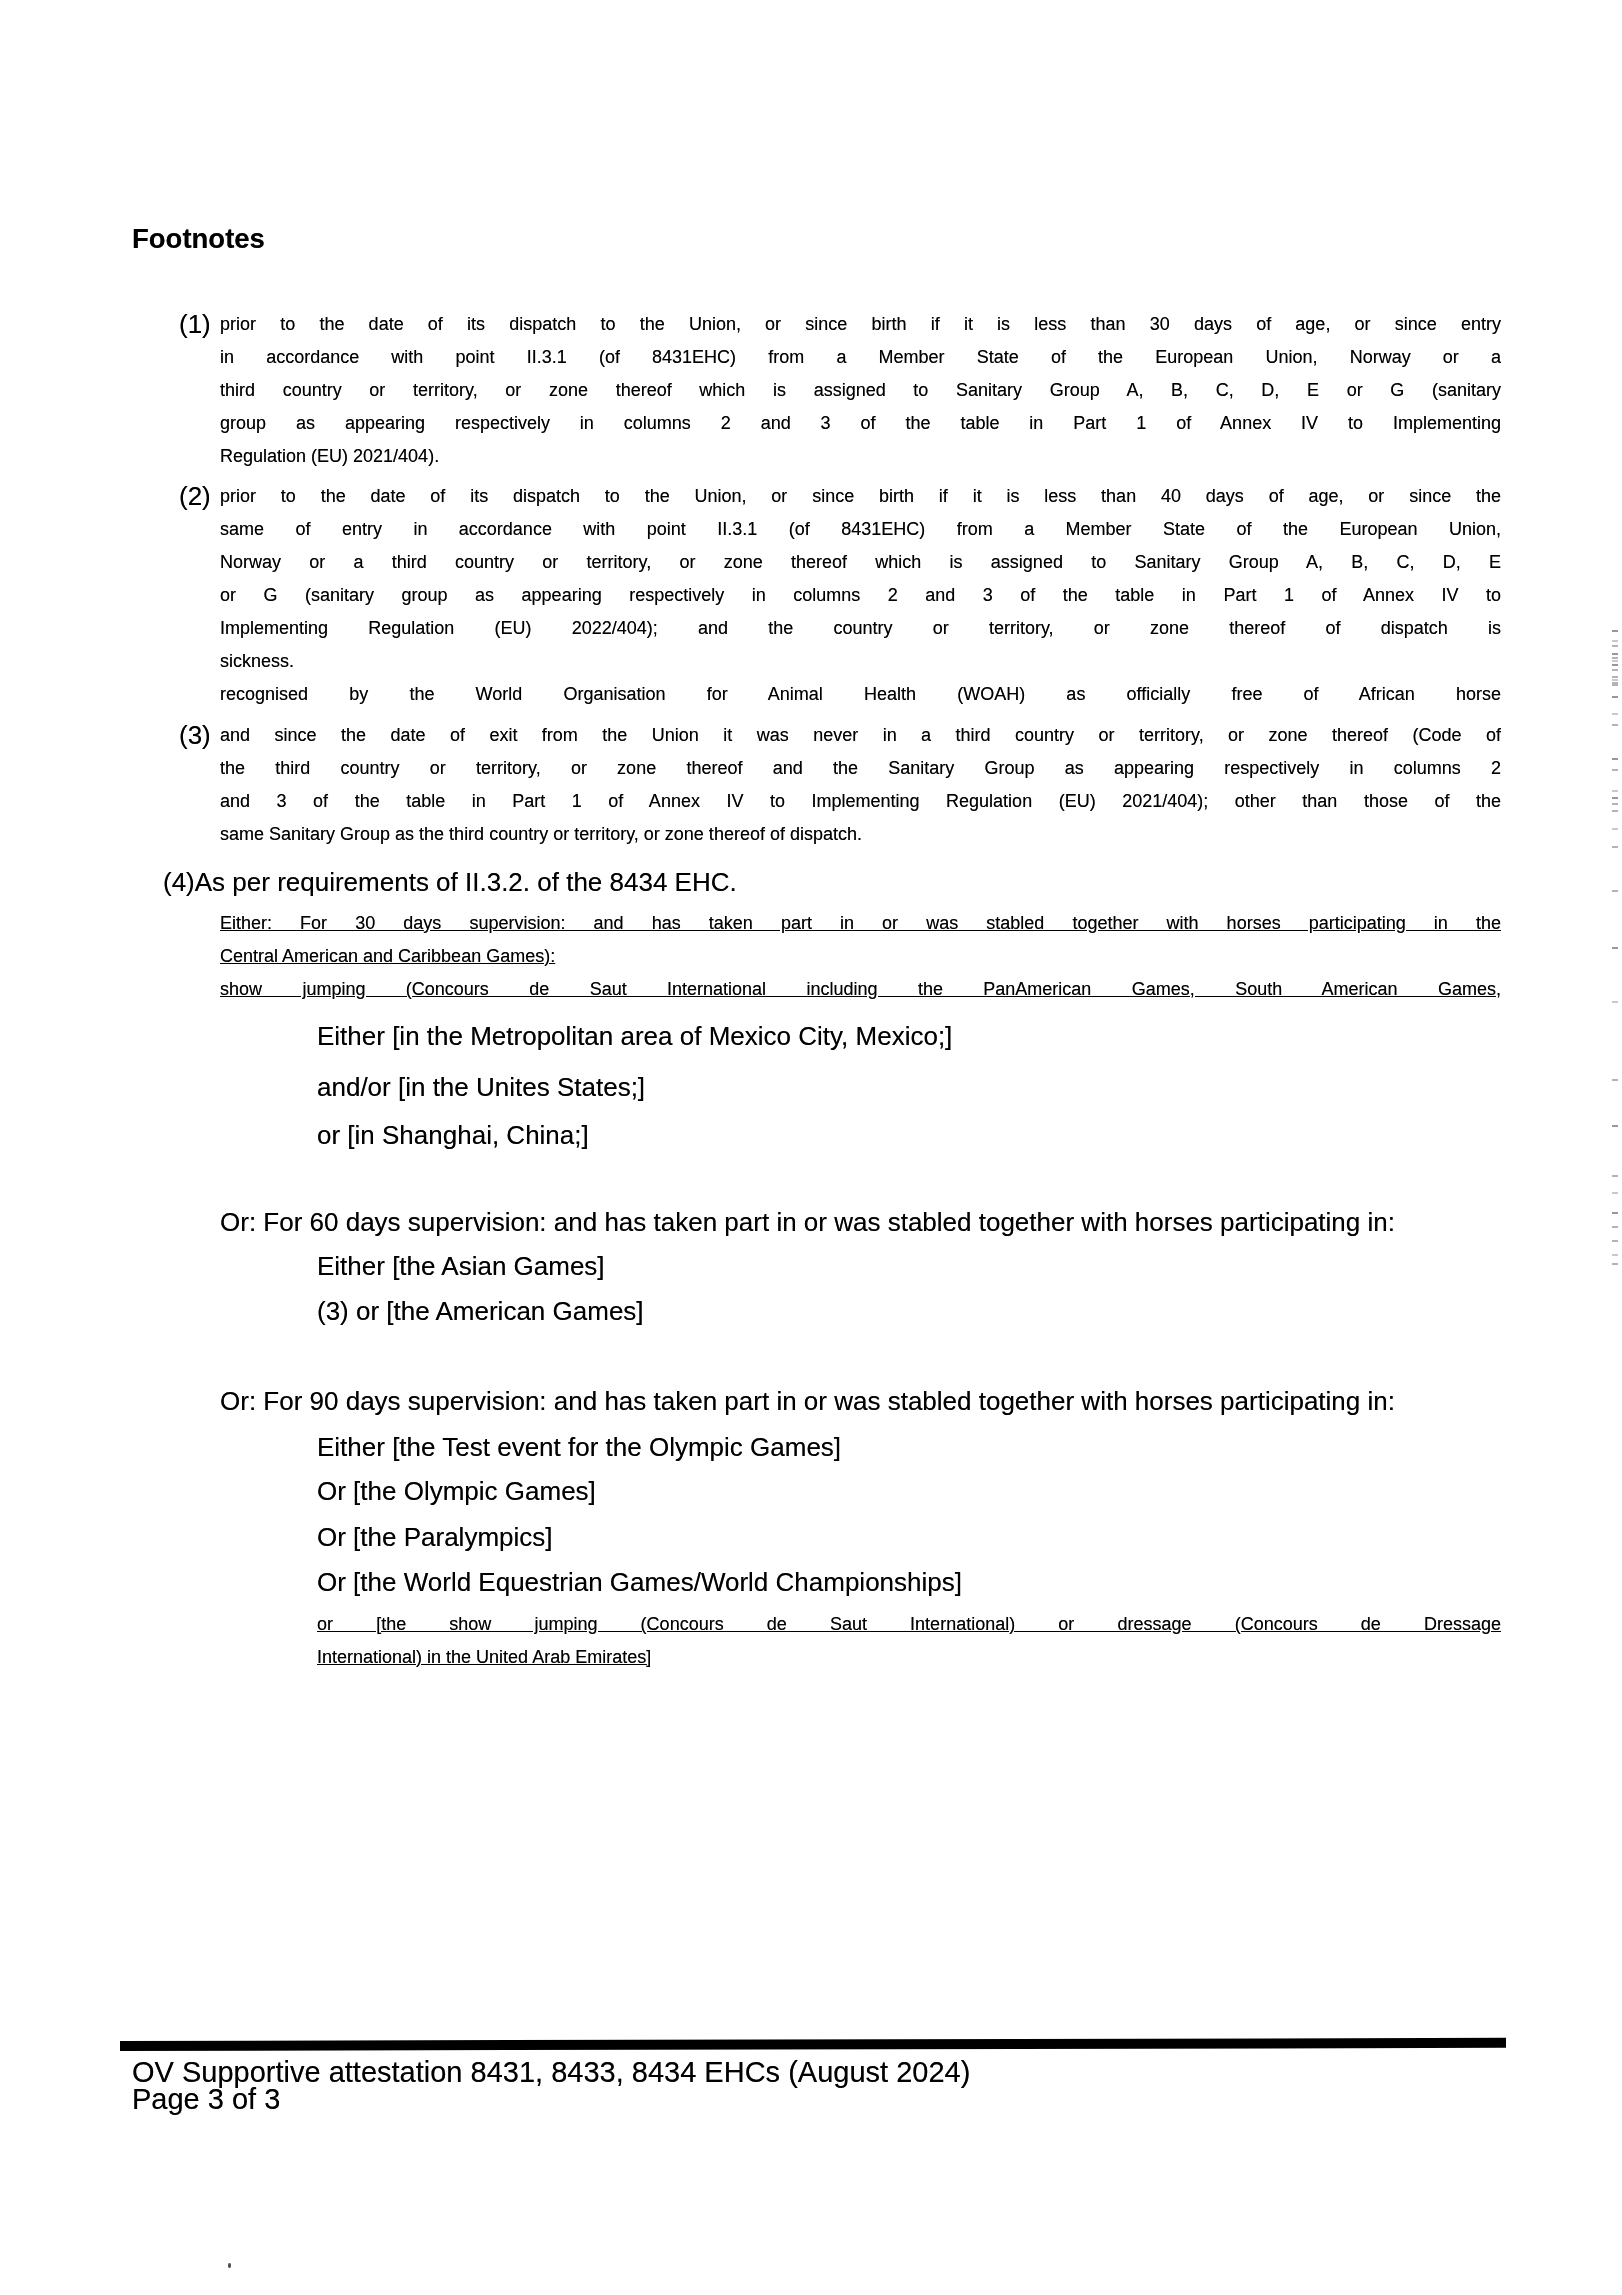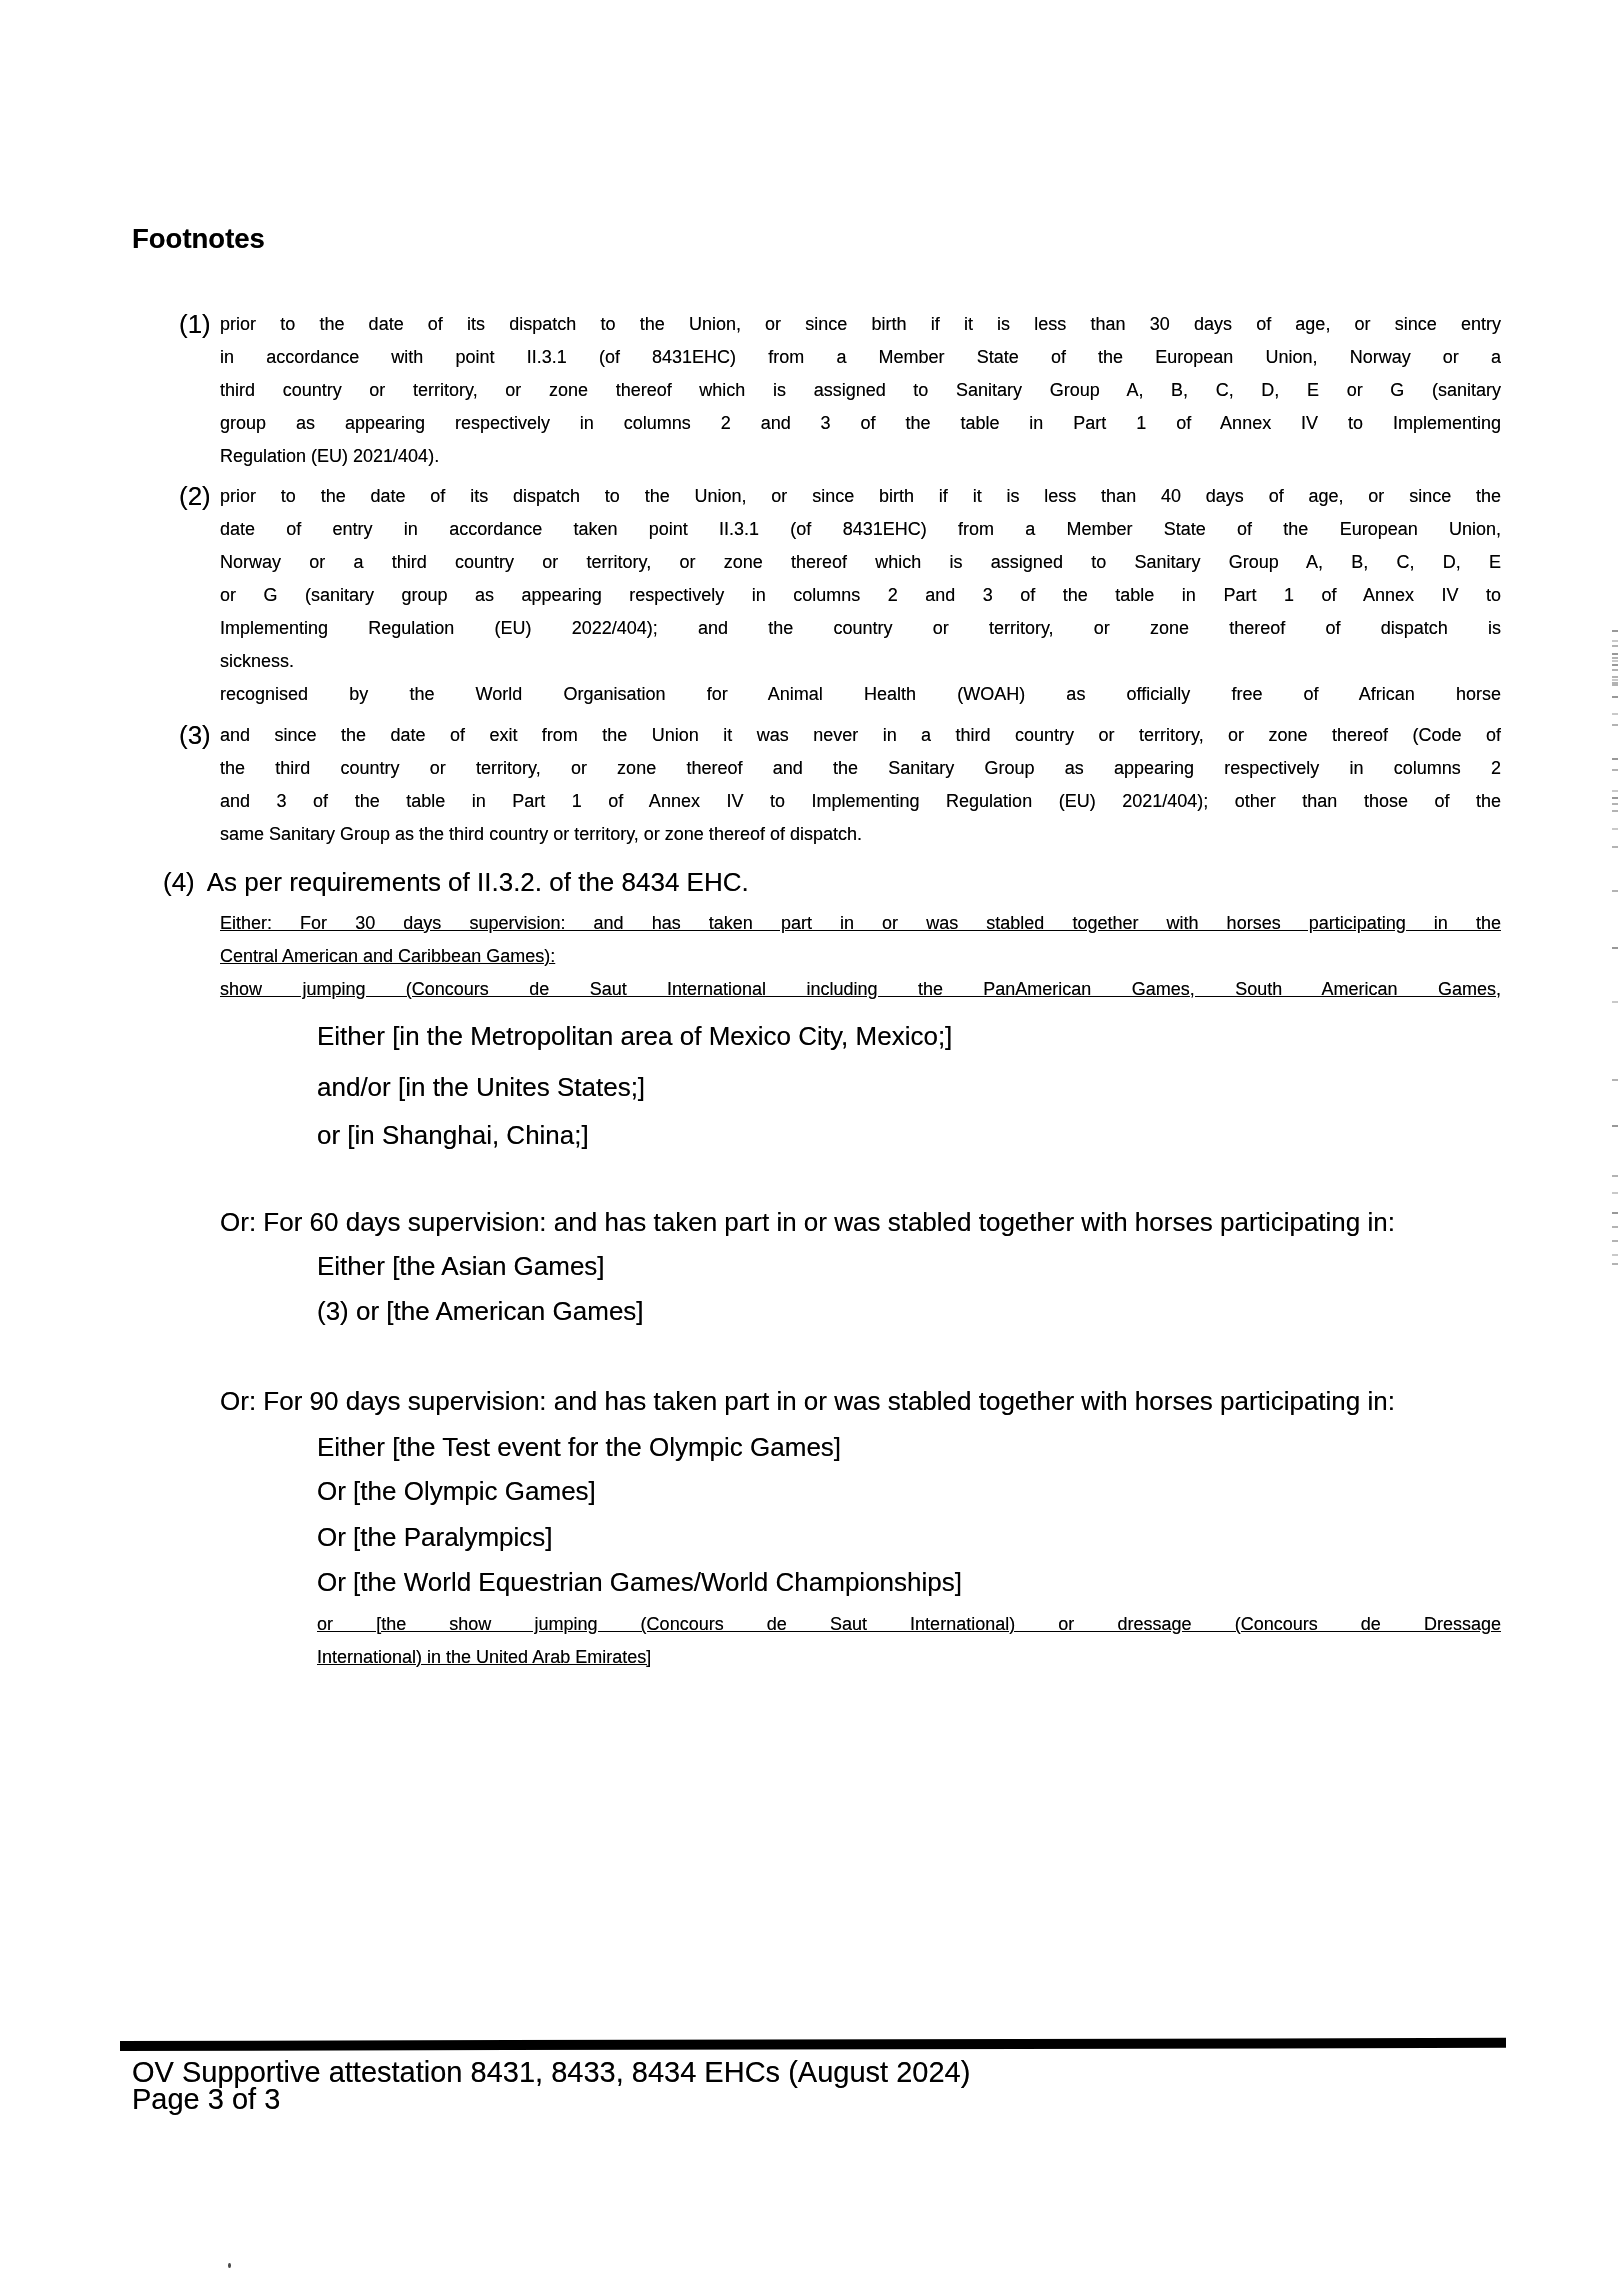--- a/index.html
+++ b/index.html
@@ -52,21 +52,21 @@
   }
   .jline.last {
     text-align-last: left;
   }
   .single {
     position: absolute;
     font-size: 26px;
     line-height: 33px;
     white-space: nowrap;
   }
-  .fn4-text { margin-left: 12px; }
+  .fn4-text { }
   .para {
     position: absolute;
     text-decoration: underline;
   }
   .footer-rule {
     position: absolute;
     left: 120px;
     top: 2041px;
     width: 1386px;
     height: 9.6px;
@@ -112,21 +112,21 @@
       <div class="jline">third country or territory, or zone thereof which is assigned to Sanitary Group A, B, C, D, E or G (sanitary</div>
       <div class="jline">group as appearing respectively in columns 2 and 3 of the table in Part 1 of Annex IV to Implementing</div>
       <div class="jline last">Regulation (EU) 2021/404).</div>
     </div>
   </div>
 
   <div class="fn" style="top:480px">
     <span class="fn-label">(2)</span>
     <div class="fn-body">
       <div class="jline">prior to the date of its dispatch to the Union, or since birth if it is less than 40 days of age, or since the</div>
-      <div class="jline">date of entry in accordance taken point II.3.1 (of 8431EHC) from a Member State of the European Union,</div>
+      <div class="jline">same of entry in accordance with point II.3.1 (of 8431EHC) from a Member State of the European Union,</div>
       <div class="jline">Norway or a third country or territory, or zone thereof which is assigned to Sanitary Group A, B, C, D, E</div>
       <div class="jline">or G (sanitary group as appearing respectively in columns 2 and 3 of the table in Part 1 of Annex IV to</div>
       <div class="jline">Implementing Regulation (EU) 2022/404); and the country or territory, or zone thereof of dispatch is</div>
       <div class="jline last">sickness.</div>
       <div class="jline">recognised by the World Organisation for Animal Health (WOAH) as officially free of African horse</div>
     </div>
   </div>
 
   <div class="fn" style="top:719px">
     <span class="fn-label">(3)</span>

